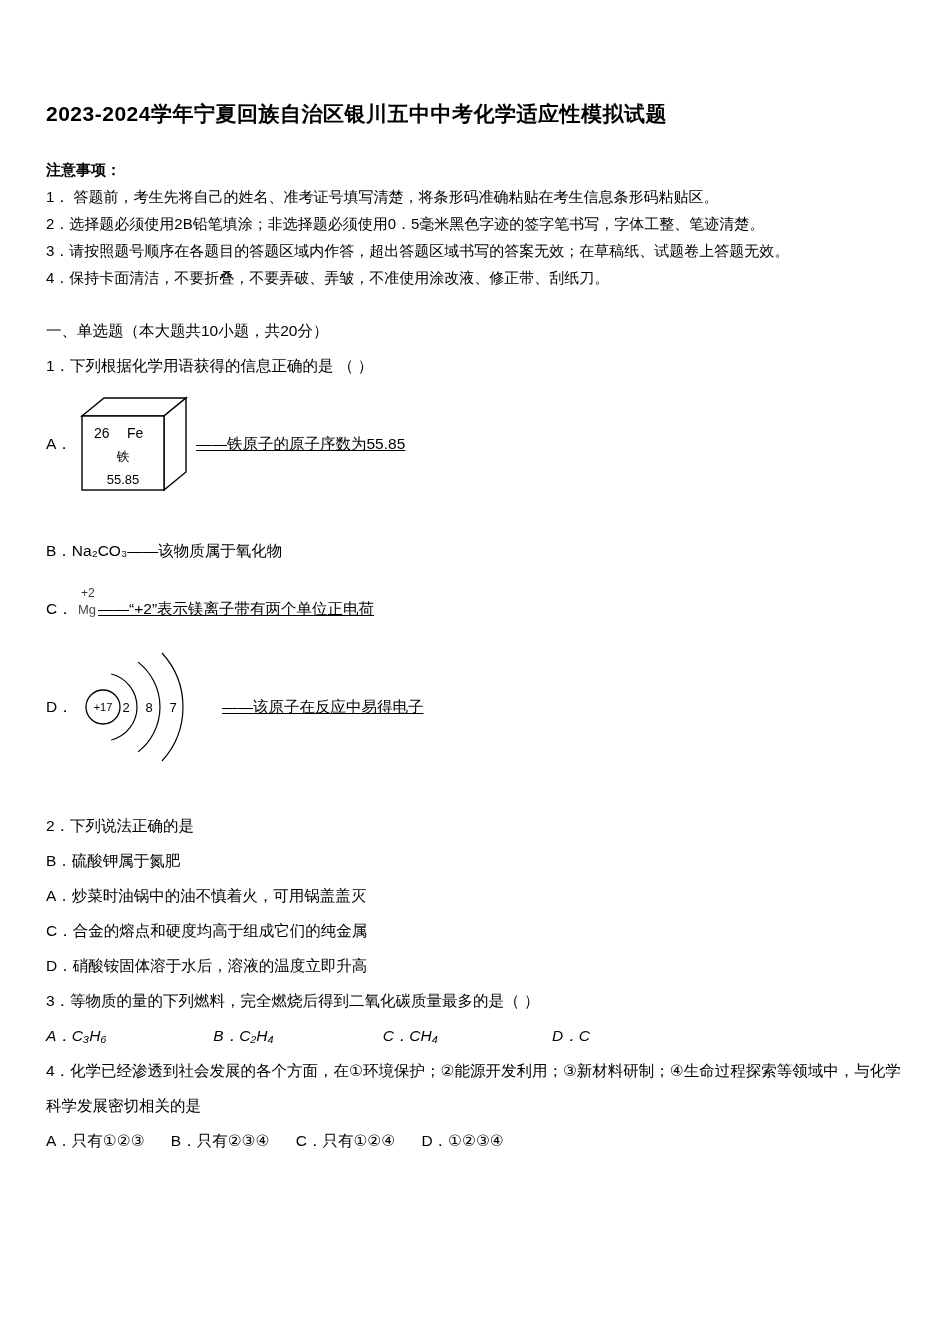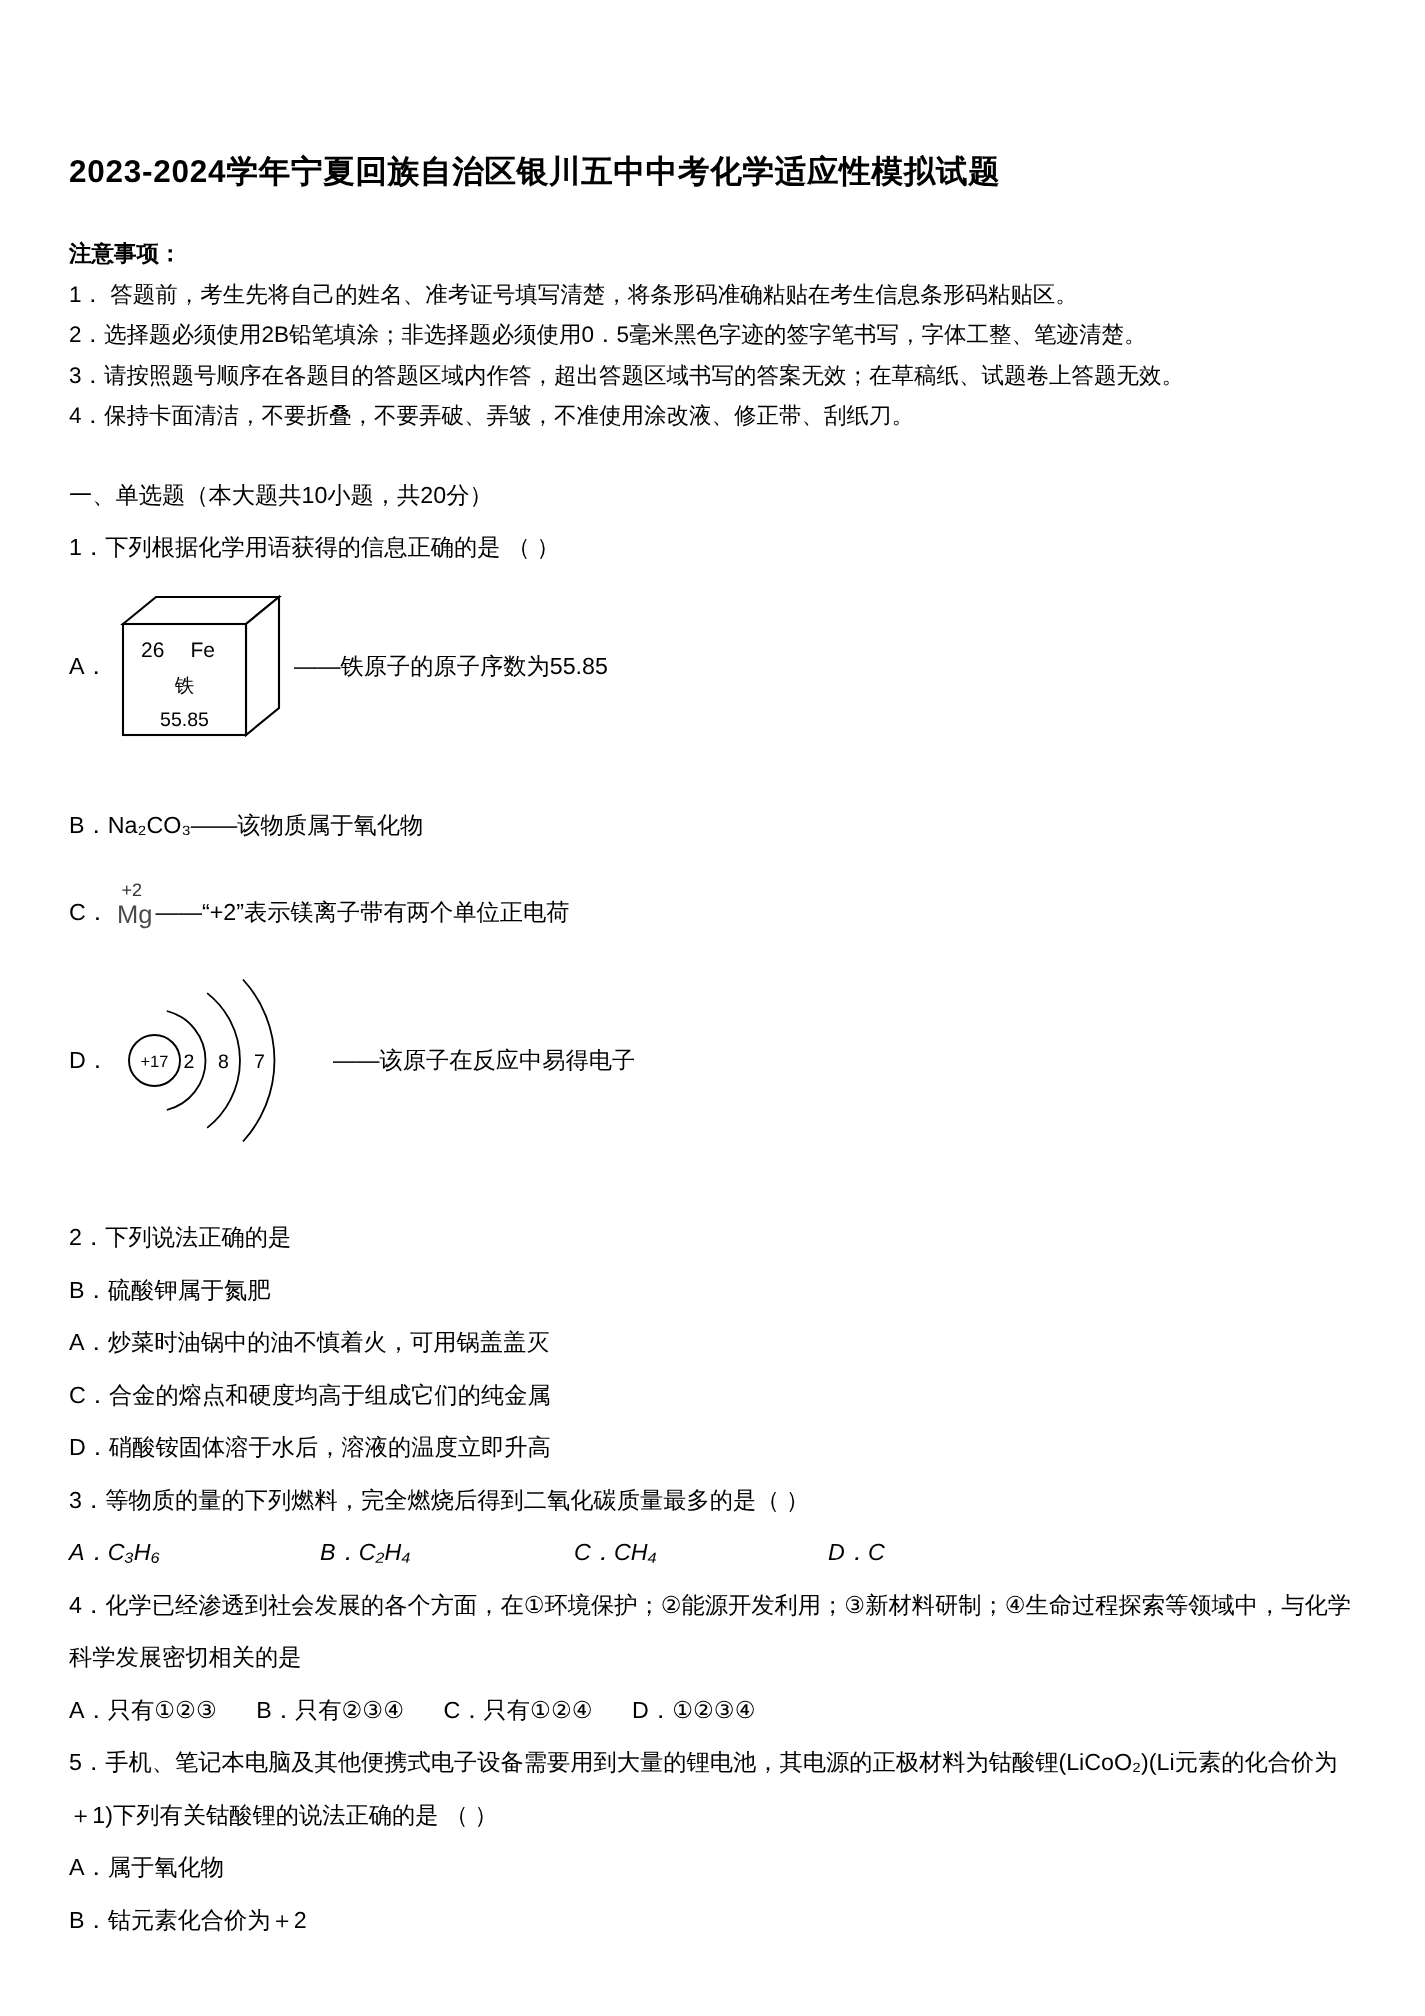--- a/index.html
+++ b/index.html
@@ -18,31 +18,31 @@
 
   .notice-heading { font-size:15px; font-weight:bold; line-height:27px; }
   .notice-item { font-size:15px; line-height:27px; }
 
   .flow { font-size:15.5px; line-height:35px; }
   .section-heading { margin-top:22px; font-size:15.5px; line-height:35px; }
   .stem { font-size:15.5px; line-height:35px; }
 
   .opt-graphic-row { display:flex; align-items:center; }
   .opt-graphic-row .opt-label { width:32px; flex:0 0 auto; font-size:15.5px; }
-  .opt-text { font-size:15.5px; }
+  .opt-text { font-size:15.5px;text-decoration:underline; }
 
   .row-a { margin-top:10px; height:102px; }
   .row-b { margin-top:44px; font-size:15.5px; line-height:24px; }
   .row-c { margin-top:24px; display:flex; align-items:flex-end; }
   .row-c .opt-label { width:32px; font-size:15.5px; line-height:22px; }
   .row-d { margin-top:28px; height:118px; }
 
   .mg-block { display:inline-flex; flex-direction:column; align-items:flex-start; margin-right:2px; }
   .mg-charge { font-size:12px; line-height:13px; margin-left:3px; color:#333; }
-  .mg-symbol { font-size:17px; line-height:20px; color:#4a4a4a; }
+  .mg-symbol { font-size:13px; line-height:20px; color:#4a4a4a; }
   .row-c .opt-text { line-height:22px; }
 
   .element-box { margin-right:4px; flex:0 0 auto; }
   .atom-svg { flex:0 0 auto; margin-right:6px; }
 
   .q-block { margin-top:0; }
   .spacer-lg { height:42px; }
 
   .q3-options { font-size:15.5px; line-height:35px;font-style:italic; }
   .q3-options span { display:inline-block; }
@@ -141,19 +141,14 @@
   <div class="q-block">
     <div class="flow">4．化学已经渗透到社会发展的各个方面，在①环境保护；②能源开发利用；③新材料研制；④生命过程探索等领域中，与化学科学发展密切相关的是</div>
     <div class="q4-options">
       <span>A．只有①②③</span>
       <span>B．只有②③④</span>
       <span>C．只有①②④</span>
       <span>D．①②③④</span>
     </div>
   </div>
 
-  <div class="q-block">
-    <div class="flow">5．手机、笔记本电脑及其他便携式电子设备需要用到大量的锂电池，其电源的正极材料为钴酸锂(LiCoO₂)(Li元素的化合价为＋1)下列有关钴酸锂的说法正确的是  （ ）</div>
-    <div class="flow">A．属于氧化物</div>
-    <div class="flow">B．钴元素化合价为＋2</div>
-  </div>
 
 </div>
 
 </body></html>

